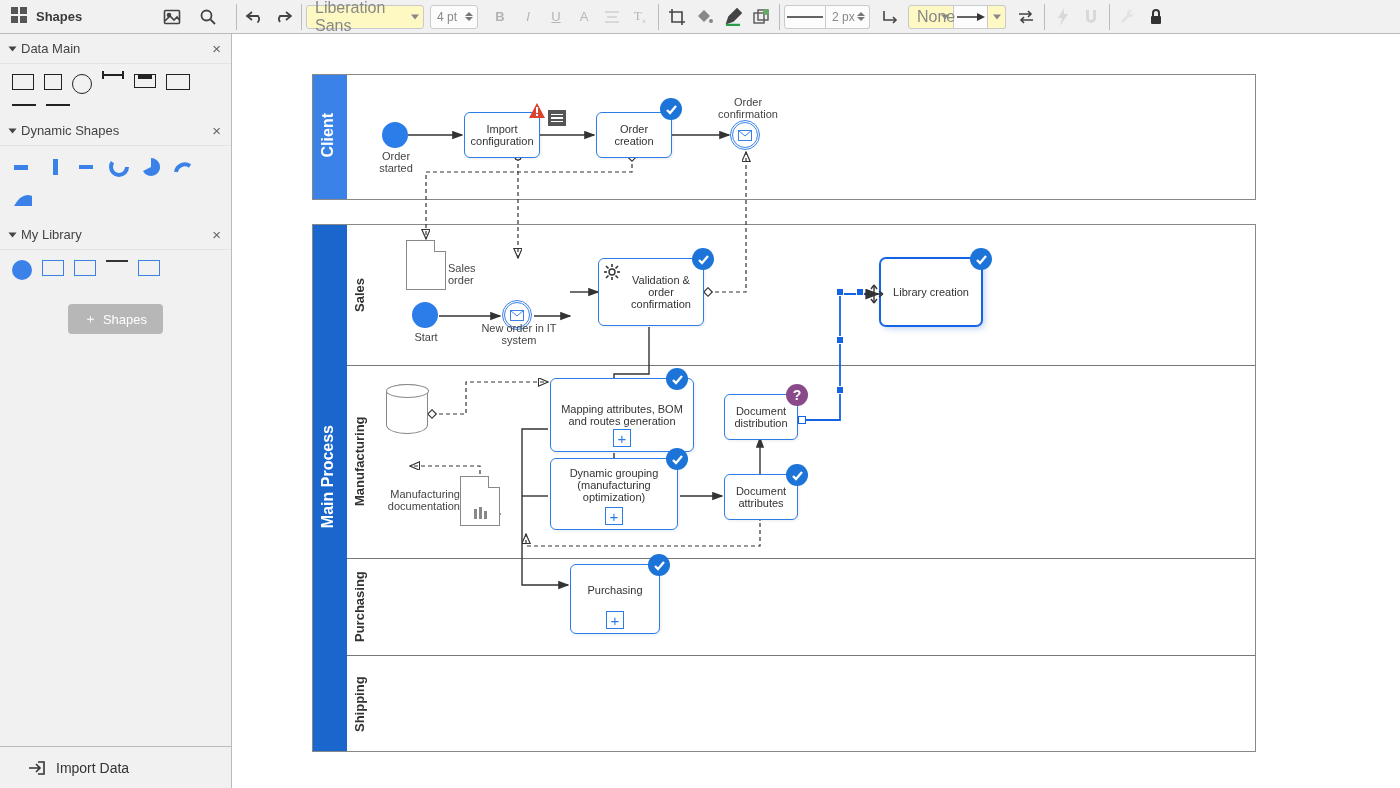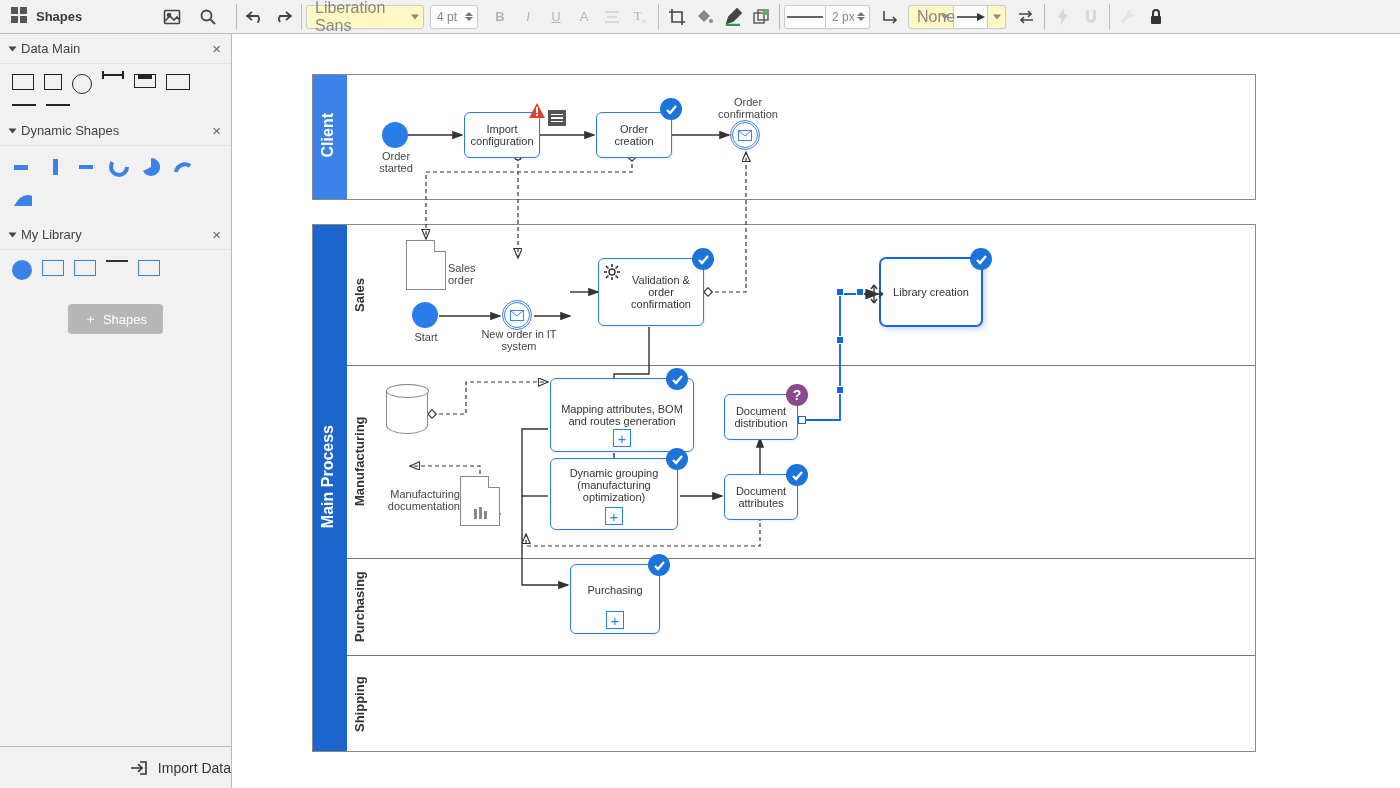--- a/index.html
+++ b/index.html
@@ -45,21 +45,21 @@
   .shp.sq{width:18px;height:16px;}
   .shp.circ{width:20px;height:20px;border-radius:50%;}
   .shp.hline{border:none;width:22px;height:2px;background:#222;position:relative;}
   .shp.hline::before,.shp.hline::after{content:"";position:absolute;width:2px;height:8px;background:#222;top:-3px;}
   .shp.hline::before{left:0;} .shp.hline::after{right:0;}
   .shp.bar{border:1.6px solid #222;width:22px;height:14px;position:relative;}
   .shp.bar::after{content:"";position:absolute;left:3px;right:3px;top:0;height:4px;background:#222;}
   .shp.thinline{border:none;width:24px;height:2px;background:#222;}
   .dshape{width:22px;height:22px;}
   .btn-shapes{background:#b7b7b7;color:#fff;border:none;border-radius:4px;padding:6px 16px;font-size:13px;display:flex;align-items:center;gap:6px;cursor:pointer;}
-  #import{margin-top:auto;height:42px;border-top:1px solid var(--border);display:flex;align-items:center;justify-content:flex-end;gap:10px;font-size:14px;color:#333;cursor:pointer;padding-left:28px;}
+  #import{margin-top:auto;height:42px;border-top:1px solid var(--border);display:flex;align-items:center;justify-content:flex-start;gap:10px;font-size:14px;color:#333;cursor:pointer;padding-left:28px;}
 
   
   #canvas{position:absolute;left:232px;right:0;top:34px;bottom:0;background:#fff;overflow:hidden;}
   .pool{position:absolute;border:1px solid #888;background:#fff;}
   .pool-header{position:absolute;left:0;top:0;bottom:0;width:34px;background:#3a82e8;}
   .pool-header.main{background:var(--pool-head);}
   .vtext{position:absolute;writing-mode:vertical-rl;transform:rotate(180deg);color:#fff;font-weight:600;font-size:16px;white-space:nowrap;}
   .lane-label{position:absolute;left:34px;width:24px;writing-mode:vertical-rl;transform:rotate(180deg);font-size:13px;color:#333;font-weight:600;display:flex;align-items:center;justify-content:center;}
   .lane-sep{position:absolute;left:34px;right:0;height:0;border-top:1px solid #777;}
 
@@ -453,21 +453,21 @@
 
   <div class="start-ev" style="left:180px;top:268px"></div>
   <div class="dlabel" style="left:176px;top:297px;width:36px">Start</div>
 
   <div class="msg-ev" style="left:270px;top:266px">
     <svg viewBox="0 0 14 11">
         <rect x="0.5" y="0.5" width="13" height="10" fill="none" stroke="#3a82e8"></rect>
         <path d="M0.5 0.5 L7 6 L13.5 0.5" fill="none" stroke="#3a82e8"></path>
       </svg>
   </div>
-  <div class="dlabel" style="left:244px;top:294px;width:86px;white-space:pre-line">New order in IT
+  <div class="dlabel" style="left:244px;top:288px;width:86px;white-space:pre-line">New order in IT
 system</div>
 
   <div class="task" style="left:366px;top:224px;width:106px;height:68px;padding-left:26px">
     <svg width="18" height="18" viewBox="0 0 18 18" style="position:absolute;left:4px;top:4px">
         <circle cx="9" cy="9" r="3" fill="none" stroke="#333" stroke-width="1.4"></circle>
         <g stroke="#333" stroke-width="1.6">
           <line x1="9" y1="1" x2="9" y2="4"></line>
           <line x1="9" y1="14" x2="9" y2="17"></line>
           <line x1="1" y1="9" x2="4" y2="9"></line>
           <line x1="14" y1="9" x2="17" y2="9"></line>

